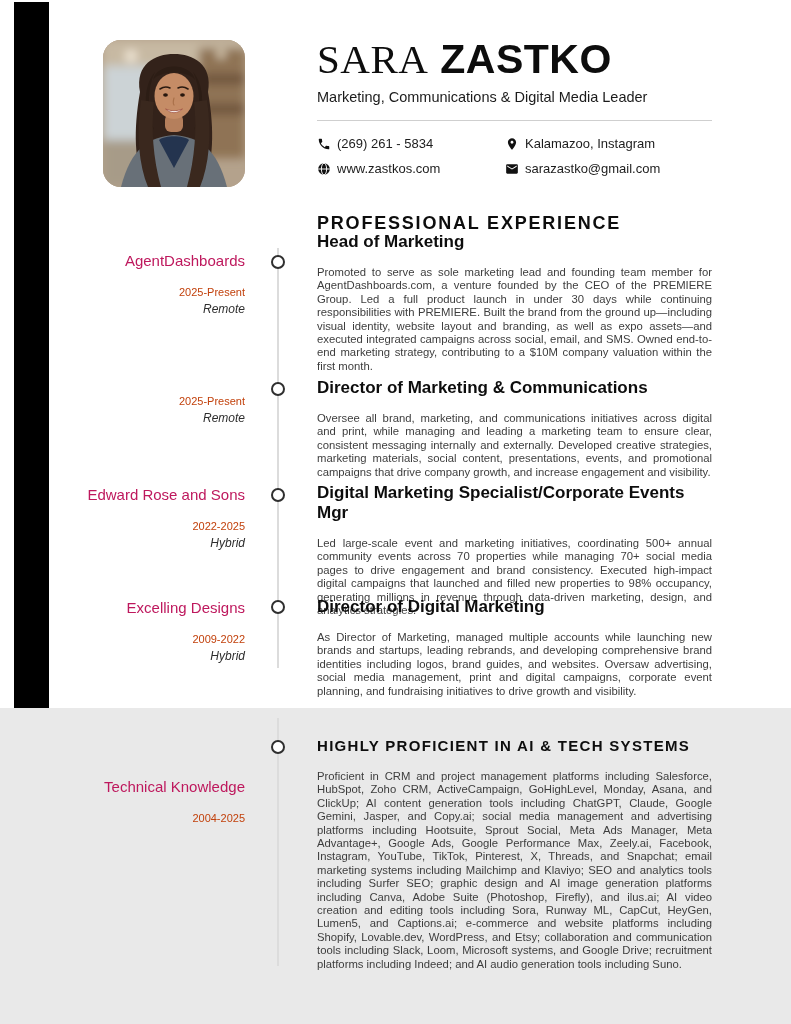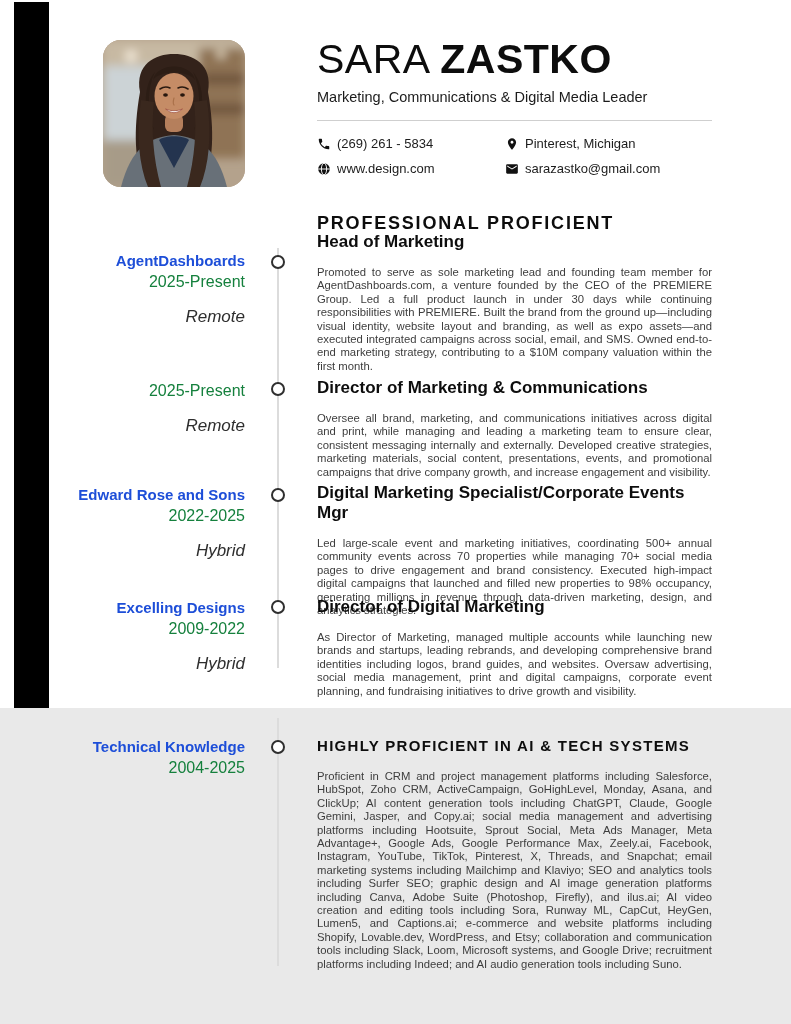--- a/index.html
+++ b/index.html
@@ -12,21 +12,21 @@
   .gray-band { position:absolute; left:0; top:708px; width:791px; height:316px; background:#e9e9e9; }
 
   .photo {
     position:absolute; left:103px; top:40px; width:142px; height:147px;
     border-radius:18px; overflow:hidden; background:#b9a58f;
   }
   .photo svg { display:block; width:100%; height:100%; }
 
   .header-block { position:absolute; left:317px; top:36px; width:395px; }
   .name { font-size:41px; line-height:46px; letter-spacing:0.5px; color:#0d0d0d; white-space:nowrap; }
-  .name .first { font-weight:400; }
+  .name .first { font-weight:400;font-family:Liberation Serif, serif; }
   .name .last  { font-weight:800;margin-top:46px; }
   .tagline { margin-top:7px; font-size:14.5px; color:#1b1b1b; }
   .header-divider { margin-top:15px; border-top:1px solid #cfcfcf; }
   .contact-grid {
     margin-top:13px; display:grid; grid-template-columns:188px 1fr; row-gap:6px;
   }
   .contact-item { display:flex; align-items:center; gap:6px; font-size:13px; color:#1c1c1c; height:19px; }
   .contact-item svg { flex:0 0 auto; }
 
   .section-title {
@@ -38,23 +38,23 @@
   .tl-line { position:absolute; left:277px; width:2px; background:#dcdcdc; }
   .tl-line.one { top:248px; height:420px; }
   .tl-line.two { top:718px; height:248px; }
   .tl-dot {
     position:absolute; left:271px; width:14px; height:14px; border-radius:50%;
     background:#ffffff; border:2px solid #2f2f2f;
   }
 
   
   .left-entry { position:absolute; left:55px; width:190px; text-align:right; }
-  .left-entry .company { font-size:15px; font-weight:700; line-height:19px; color:#1d4ed8; }
-  .left-entry .dates   { margin-top:4px; font-size:16px; line-height:16px; color:#15803d; }
-  .left-entry .mode    { margin-top:19px; font-size:17px; line-height:16px; font-style:italic; color:#2e2e2e; }
+  .left-entry .company { font-size:15px; font-weight:400; line-height:19px; color:#be185d; }
+  .left-entry .dates   { margin-top:14px; font-size:11px; line-height:16px; color:#c2410c; }
+  .left-entry .mode    { margin-top:1px; font-size:12px; line-height:16px; font-style:italic; color:#2e2e2e; }
 
   
   .right-entry { position:absolute; left:317px; width:395px; }
   .right-entry .role {
     font-size:17px; font-weight:800; line-height:20px; color:#0d0d0d;
   }
   .right-entry .role.caps { font-size:15px; letter-spacing:1.3px; }
   .right-entry .desc {
     margin-top:14px; font-size:11.3px; line-height:13.4px; color:#3d3d3d;
     text-align:justify;
@@ -124,40 +124,40 @@
       <div class="contact-item">
         <svg width="14" height="14" viewBox="0 0 24 24">
             <path fill="#111" d="M6.62 10.79c1.44 2.83 3.76 5.15 6.59 6.59l2.2-2.2c.27-.27.67-.36 1.02-.24 1.12.37 2.33.57 3.57.57.55 0 1 .45 1 1V20c0 .55-.45 1-1 1-9.39 0-17-7.61-17-17 0-.55.45-1 1-1h3.5c.55 0 1 .45 1 1 0 1.25.2 2.45.57 3.57.11.35.03.74-.25 1.02l-2.2 2.2z"></path>
           </svg>
         <span>(269) 261 - 5834</span>
       </div>
       <div class="contact-item">
         <svg width="14" height="14" viewBox="0 0 24 24">
             <path fill="#111" d="M12 2C8.13 2 5 5.13 5 9c0 5.25 7 13 7 13s7-7.75 7-13c0-3.87-3.13-7-7-7zm0 9.5c-1.38 0-2.5-1.12-2.5-2.5S10.62 6.5 12 6.5s2.5 1.12 2.5 2.5-1.12 2.5-2.5 2.5z"></path>
           </svg>
-        <span>Pinterest, Michigan</span>
+        <span>Kalamazoo, Instagram</span>
       </div>
       <div class="contact-item">
         <svg width="14" height="14" viewBox="0 0 24 24">
             <circle cx="12" cy="12" r="10" fill="#111"></circle>
             <ellipse cx="12" cy="12" rx="4.5" ry="10" fill="none" stroke="#fff" stroke-width="1.6"></ellipse>
             <line x1="2" y1="12" x2="22" y2="12" stroke="#fff" stroke-width="1.6"></line>
           </svg>
-        <span>www.design.com</span>
+        <span>www.zastkos.com</span>
       </div>
       <div class="contact-item">
         <svg width="14" height="14" viewBox="0 0 24 24">
             <path fill="#111" d="M20 4H4c-1.1 0-2 .9-2 2v12c0 1.1.9 2 2 2h16c1.1 0 2-.9 2-2V6c0-1.1-.9-2-2-2zm0 4l-8 5-8-5V6l8 5 8-5v2z"></path>
           </svg>
         <span>sarazastko@gmail.com</span>
       </div>
     </div>
   </div>
 
-  <div class="section-title">PROFESSIONAL PROFICIENT</div>
+  <div class="section-title">PROFESSIONAL EXPERIENCE</div>
 
   <div class="tl-line one"></div>
   <div class="tl-line two"></div>
   <div class="tl-dot" style="top:255px"></div>
   <div class="tl-dot" style="top:382px"></div>
   <div class="tl-dot" style="top:488px"></div>
   <div class="tl-dot" style="top:600px"></div>
   <div class="tl-dot" style="top:740px"></div>
 
   <div class="left-entry" style="top:251px">
@@ -172,21 +172,21 @@
   <div class="left-entry" style="top:485px">
     <div class="company">Edward Rose and Sons</div>
     <div class="dates">2022-2025</div>
     <div class="mode">Hybrid</div>
   </div>
   <div class="left-entry" style="top:598px">
     <div class="company">Excelling Designs</div>
     <div class="dates">2009-2022</div>
     <div class="mode">Hybrid</div>
   </div>
-  <div class="left-entry" style="top:737px">
+  <div class="left-entry" style="top:777px">
     <div class="company">Technical Knowledge</div>
     <div class="dates">2004-2025</div>
   </div>
 
   <div class="right-entry" style="top:232px">
     <div class="role">Head of Marketing</div>
     <div class="desc">Promoted to serve as sole marketing lead and founding team member for AgentDashboards.com, a venture founded by the CEO of the PREMIERE Group. Led a full product launch in under 30 days while continuing responsibilities with PREMIERE. Built the brand from the ground up—including visual identity, website layout and branding, as well as expo assets—and executed integrated campaigns across social, email, and SMS. Owned end-to-end marketing strategy, contributing to a $10M company valuation within the first month.</div>
   </div>
   <div class="right-entry" style="top:378px">
     <div class="role">Director of Marketing &amp; Communications</div>

